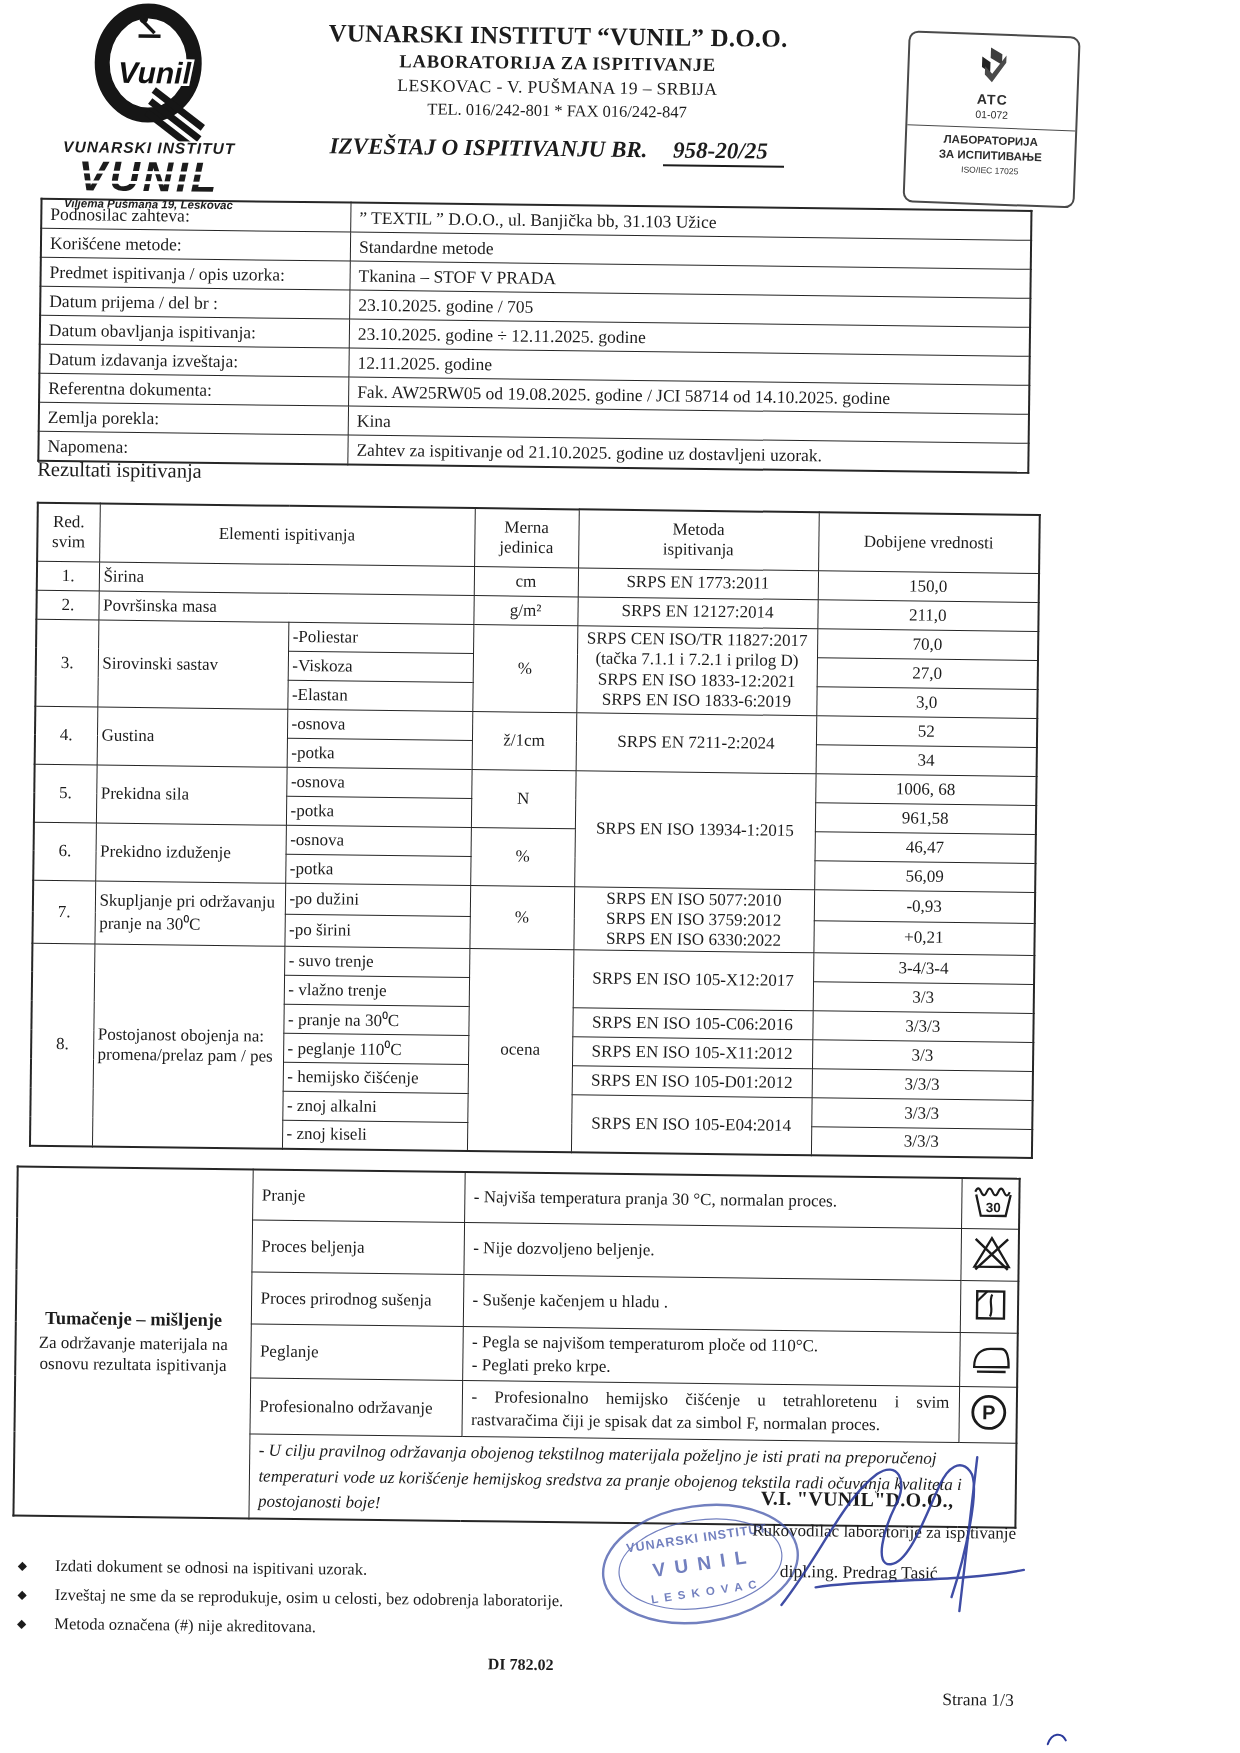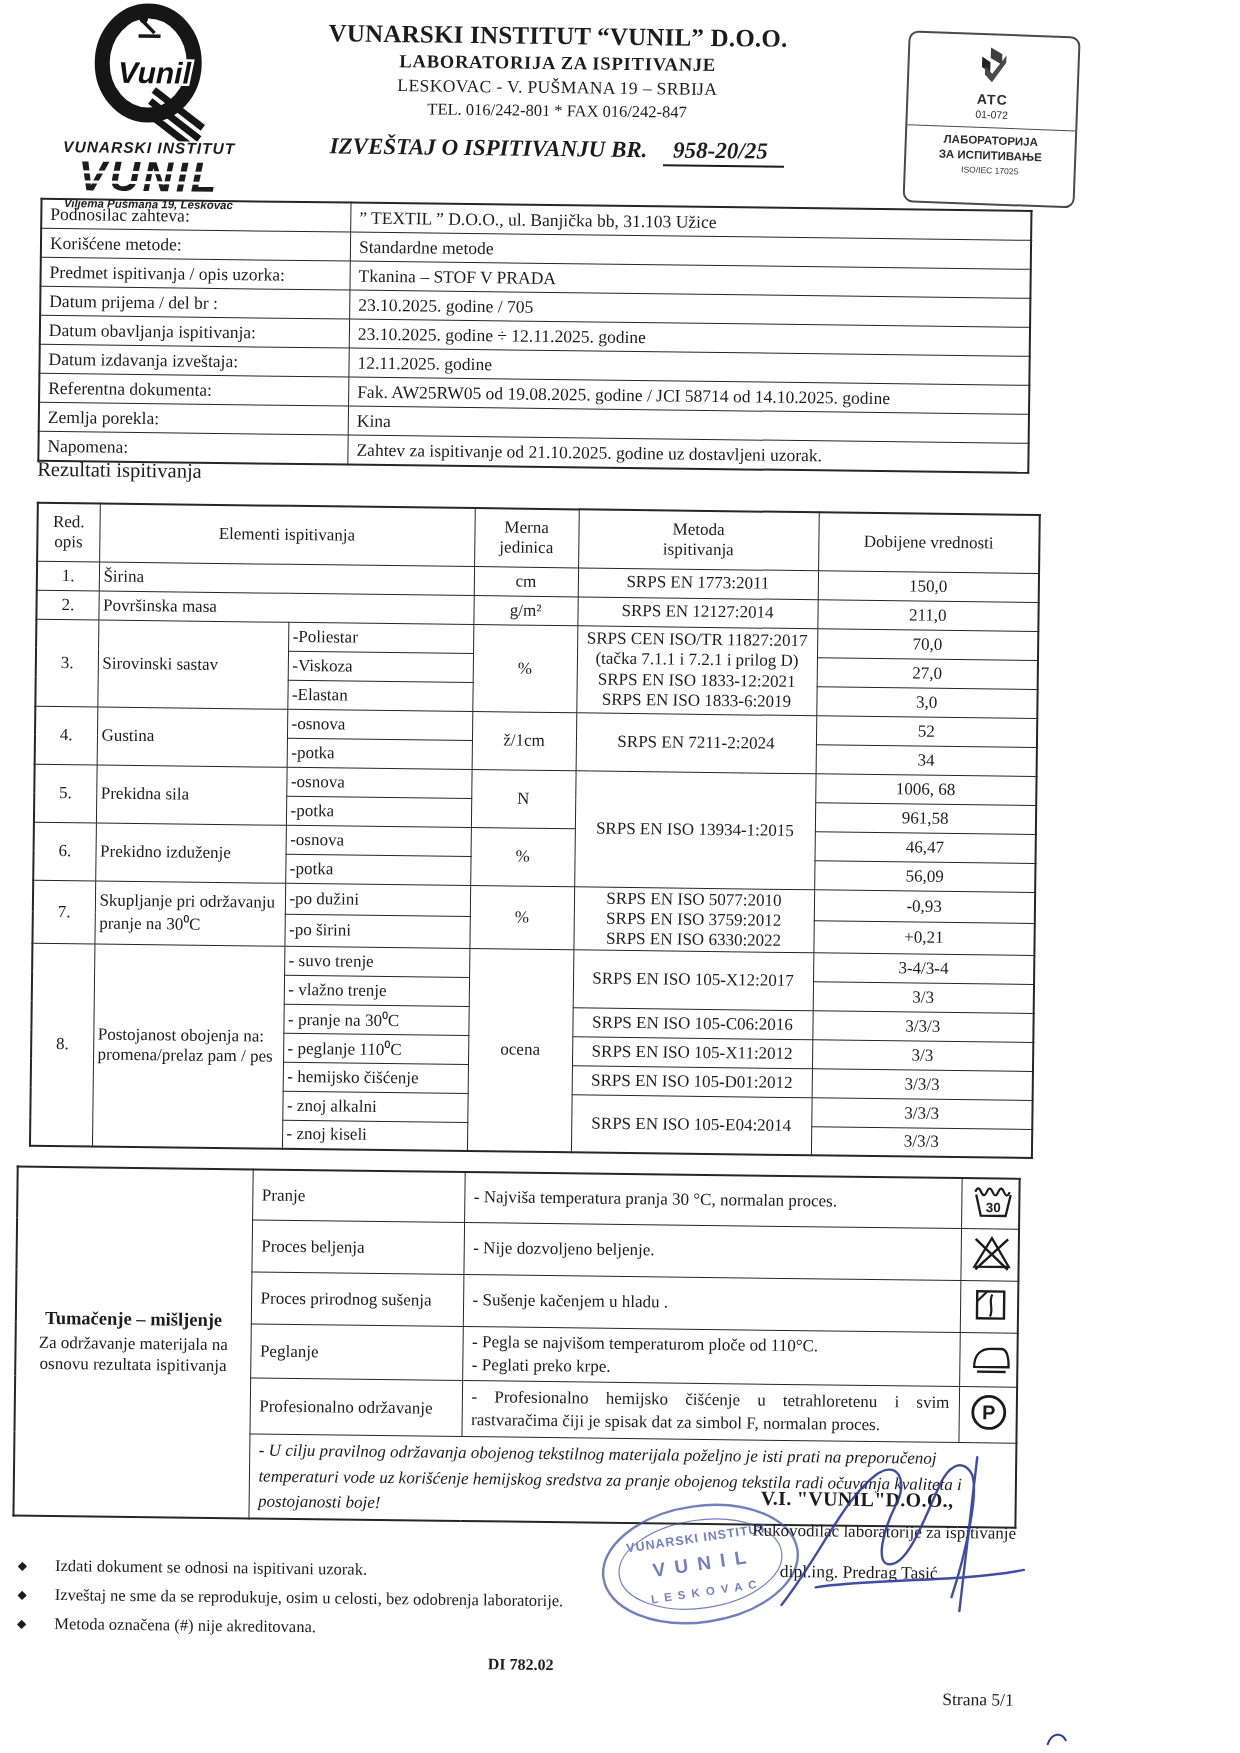--- a/index.html
+++ b/index.html
@@ -184,21 +184,21 @@
       <col style="width:62px">
         <col style="width:190px">
         <col style="width:185px">
       <col style="width:104px">
         <col style="width:240px">
         <col style="width:221px">
     </colgroup>
     <tbody>
       <tr class="hd">
         <td class="c ml">Red.
-opis</td>
+svim</td>
         <td class="c" colspan="2">Elementi ispitivanja</td>
         <td class="c ml">Merna
 jedinica</td>
         <td class="c ml">Metoda
 ispitivanja</td>
         <td class="c">Dobijene vrednosti</td>
       </tr>
       <tr>
         <td class="c">1.</td>
         <td class="el" colspan="2">Širina</td>
@@ -421,19 +421,19 @@
       <span class="b">◆</span>
       <span>Izveštaj ne sme da se reprodukuje, osim u celosti, bez odobrenja laboratorije.</span>
     </div>
     <div class="fn">
       <span class="b">◆</span>
       <span>Metoda označena (#) nije akreditovana.</span>
     </div>
   </div>
 
   <div class="doc-code">DI 782.02</div>
-  <div class="page-label">Strana 5/1</div>
+  <div class="page-label">Strana 1/3</div>
 
   <svg class="corner-mark" width="26" height="22" viewBox="0 0 26 22">
     <path d="M4,16 C8,4 18,4 22,12" stroke="#2b3a9c" stroke-width="2" fill="none" stroke-linecap="round"></path>
   </svg>
 
 </div>
 
 </body></html>

